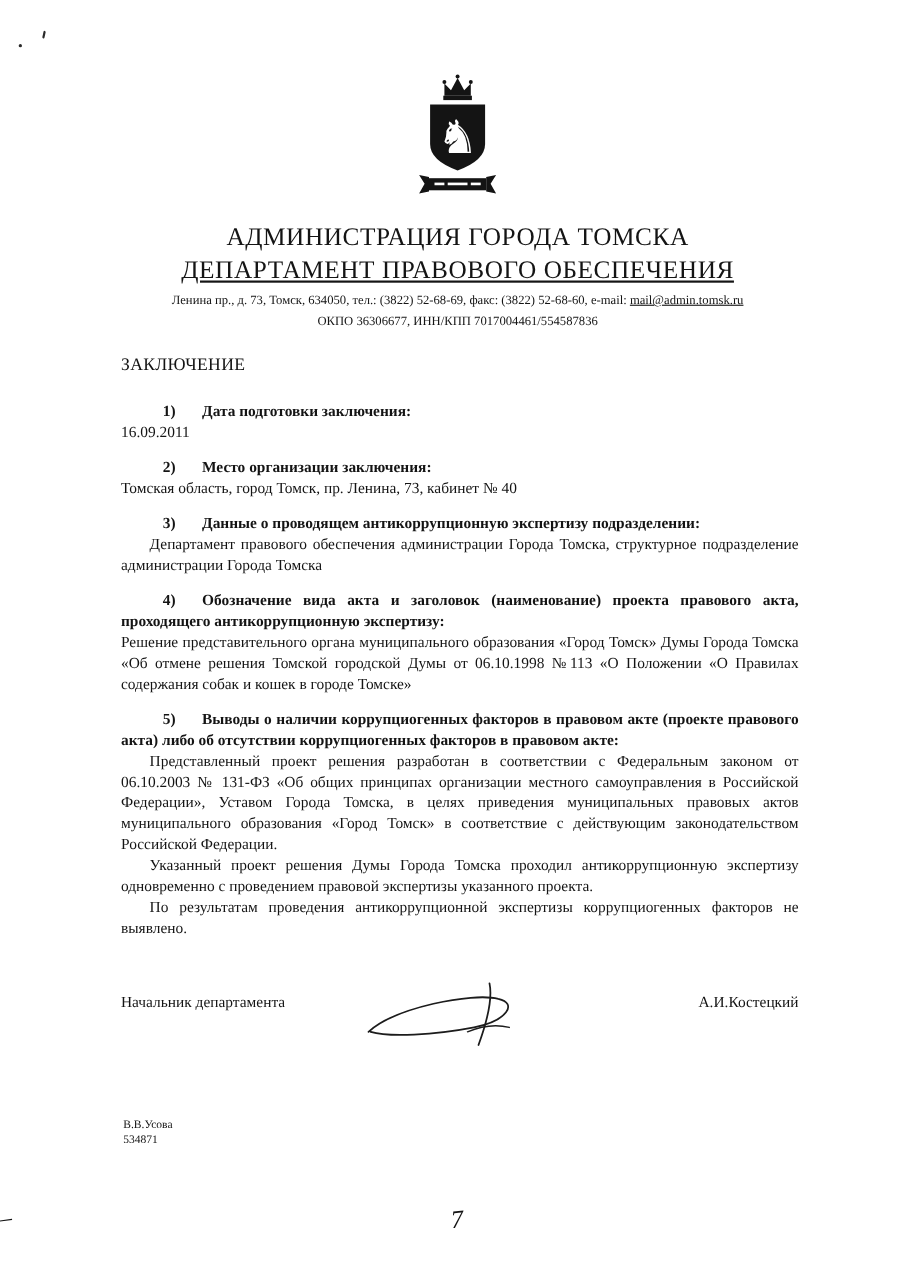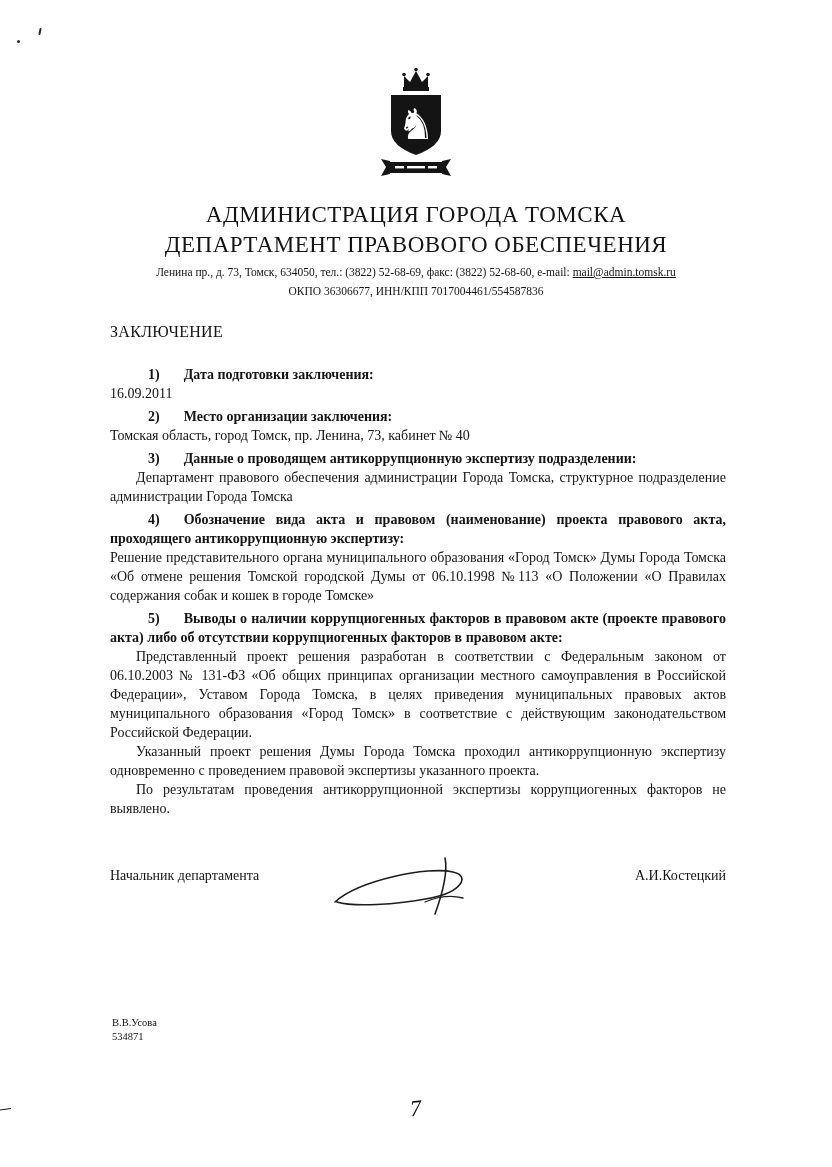--- a/index.html
+++ b/index.html
@@ -14,38 +14,38 @@
     color: #141414;
     overflow: hidden;
   }
   .scan-mark { position: absolute; background: #2a2a2a; border-radius: 50%; }
   .mark-dot  { left: 17px; top: 40px; width: 3px; height: 3px; }
   .mark-tick { left: 39px; top: 28px; width: 2px; height: 7px; border-radius: 2px; transform: rotate(12deg); }
 
   .header { text-align: center; padding-top: 62px; }
   .emblem { display: inline-block; line-height: 0; }
   .org-name  { font-size: 23px; letter-spacing: 0.5px; margin-top: 10px; white-space: nowrap; }
-  .dept-name { font-size: 23px; letter-spacing: 0.5px; margin-top: 4px; white-space: nowrap; }
+  .dept-name { font-size: 23px; letter-spacing: 0.5px; margin-top: 4px; white-space: nowrap; text-decoration: underline; }
   .contact-line { font-size: 11.5px; margin-top: 8px; }
   .contact-line .email { text-decoration: underline; }
   .codes-line { font-size: 11.5px; margin-top: 7px; }
 
   .content {
     position: absolute;
     left: 110px;
     right: 106px;
     top: 308px;
     font-size: 14px;
     line-height: 19px;
   }
   .doc-title { font-size: 16px; margin: 14px 0 4px 0; letter-spacing: 0.3px; }
   .doc-subject { text-align: center; margin: 4px 18px 0 18px; }
 
   .items { margin-top: 24px; }
-  .item { margin-top: 4px; }
+  .item { margin-top: 13px; }
   .item-head { margin: 0; text-indent: 38px; text-align: justify; }
   .item-head .num { font-weight: bold; }
   .item-head .gap { display: inline-block; width: 24px; }
   .item-head .lbl { font-weight: bold; }
   .body-p { margin: 0; text-align: justify; }
   .body-p.ind { text-indent: 26px; }
 
   .signature-row {
     display: flex;
     align-items: flex-start;
@@ -140,21 +140,21 @@
         <p class="item-head"><span class="num">2)</span><span class="gap"></span><span class="lbl">Место организации заключения:</span></p>
         <p class="body-p">Томская область, город Томск, пр. Ленина, 73, кабинет № 40</p>
       </div>
 
       <div class="item">
         <p class="item-head"><span class="num">3)</span><span class="gap"></span><span class="lbl">Данные о проводящем антикоррупционную экспертизу подразделении:</span></p>
         <p class="body-p ind">Департамент правового обеспечения администрации Города Томска, структурное подразделение администрации Города Томска</p>
       </div>
 
       <div class="item">
-        <p class="item-head"><span class="num">4)</span><span class="gap"></span><span class="lbl">Обозначение вида акта и правовом (наименование) проекта правового акта, проходящего антикоррупционную экспертизу:</span></p>
+        <p class="item-head"><span class="num">4)</span><span class="gap"></span><span class="lbl">Обозначение вида акта и заголовок (наименование) проекта правового акта, проходящего антикоррупционную экспертизу:</span></p>
         <p class="body-p">Решение представительного органа муниципального образования «Город Томск» Думы Города Томска «Об отмене решения Томской городской Думы от 06.10.1998 №113 «О Положении «О Правилах содержания собак и кошек в городе Томске»</p>
       </div>
 
       <div class="item">
         <p class="item-head"><span class="num">5)</span><span class="gap"></span><span class="lbl">Выводы о наличии коррупциогенных факторов в правовом акте (проекте правового акта) либо об отсутствии коррупциогенных факторов в правовом акте:</span></p>
         <p class="body-p ind">Представленный проект решения разработан в соответствии с Федеральным законом от 06.10.2003 № 131-ФЗ «Об общих принципах организации местного самоуправления в Российской Федерации», Уставом Города Томска, в целях приведения муниципальных правовых актов муниципального образования «Город Томск» в соответствие с действующим законодательством Российской Федерации.</p>
         <p class="body-p ind">Указанный проект решения Думы Города Томска проходил антикоррупционную экспертизу одновременно с проведением правовой экспертизы указанного проекта.</p>
         <p class="body-p ind">По результатам проведения антикоррупционной экспертизы коррупциогенных факторов не выявлено.</p>
       </div>
 

